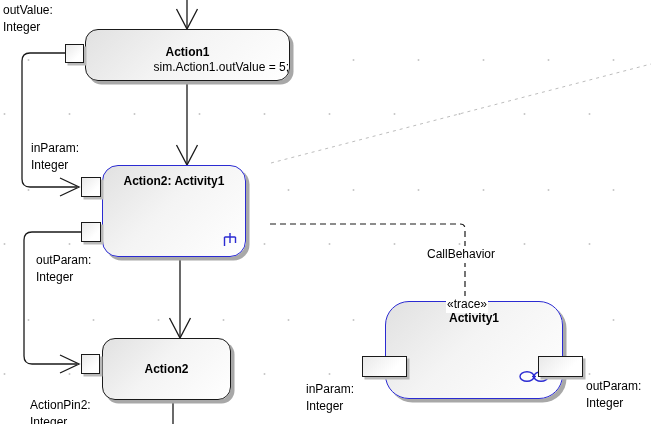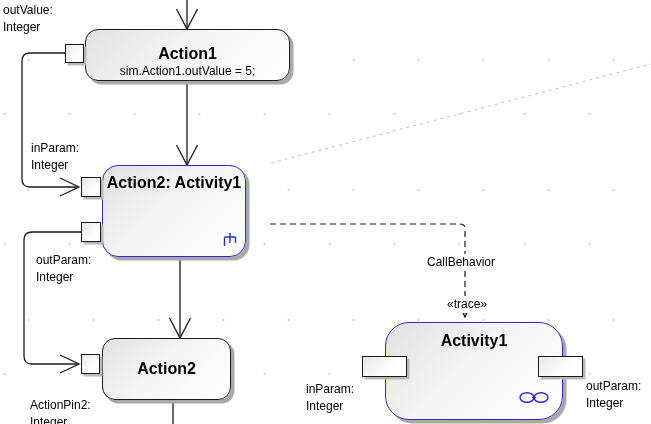--- a/index.html
+++ b/index.html
@@ -25,26 +25,26 @@
   .wire-dashed{stroke:var(--connector);stroke-width:1.2;fill:none;stroke-dasharray:6 4;}
   .wire-faint{stroke:var(--faint-link);stroke-width:1;fill:none;stroke-dasharray:3 4;}
   .node{
     position:absolute;box-sizing:border-box;z-index:2;
     background:linear-gradient(135deg,#e1e1e1 0%,#f4f4f4 45%,#ffffff 100%);
     box-shadow:3.5px 3.5px 0 var(--shadow);
     text-align:center;color:#000;
   }
   .node.action-node{border:1.5px solid var(--action-border);}
   .node.activity-node{border:1.5px solid var(--activity-border);}
-  .node-title{font-size:16px;font-weight:bold;}
-  .node-body{font-size:12px;margin-top:1px;}
+  .node-title{font-size:12px;font-weight:bold;}
+  .node-body{font-size:12px;margin-top:1px;text-align:right;}
   #node-action1{left:85px;top:29px;width:205px;height:52px;border-radius:13px;padding-top:15px;}
   #node-a2a1{left:102px;top:165px;width:144px;height:92px;border-radius:16px;padding-top:8px;}
   #node-action2{left:102px;top:338px;width:129px;height:62px;border-radius:13px;display:flex;align-items:center;justify-content:center;}
-  #node-activity1{left:385px;top:322px;width:178px;height:98px;border-radius:24px;padding-top:9px;}
+  #node-activity1{left:385px;top:301px;width:178px;height:98px;border-radius:24px;padding-top:9px;}
   .pin{
     position:absolute;box-sizing:border-box;z-index:3;
     border:1.2px solid var(--action-border);
     background:linear-gradient(135deg,#e9e9e9,#ffffff 70%);
     box-shadow:2.5px 2.5px 0 #b9b9b9;
   }
   #pin-action1-out{left:65px;top:44px;width:19px;height:19px;}
   #pin-a2a1-in{left:81px;top:177px;width:20px;height:20px;}
   #pin-a2a1-out{left:81px;top:222px;width:20px;height:20px;}
   #pin-action2-in{left:81px;top:354px;width:19px;height:20px;}
@@ -53,21 +53,21 @@
   .float-label{
     position:absolute;z-index:4;font-size:12px;line-height:17px;color:#000;white-space:nowrap;
   }
   .float-label.on-line{background:#ffffff;padding:0 1px;}
   #lbl-outvalue{left:3px;top:2px;}
   #lbl-inparam-top{left:31px;top:140px;}
   #lbl-outparam-left{left:36px;top:252px;}
   #lbl-actionpin2{left:30px;top:397px;}
   #lbl-inparam-bottom{left:306px;top:381px;}
   #lbl-outparam-right{left:586px;top:378px;}
-  #lbl-callbehavior{left:426px;top:254px;text-align:center;}
+  #lbl-callbehavior{left:426px;top:246px;text-align:center;}
   #lbl-trace{left:446px;top:276px;margin-top:20px;}
   .corner-icon{position:absolute;z-index:3;}
   #icon-rake{right:7px;bottom:4px;}
   #icon-links{right:12px;bottom:11px;}
   .corner-icon svg path,.corner-icon svg ellipse{stroke:var(--activity-border);stroke-width:1.4;fill:none;}
 </style>
 </head>
 <body>
 
 <div class="canvas">

